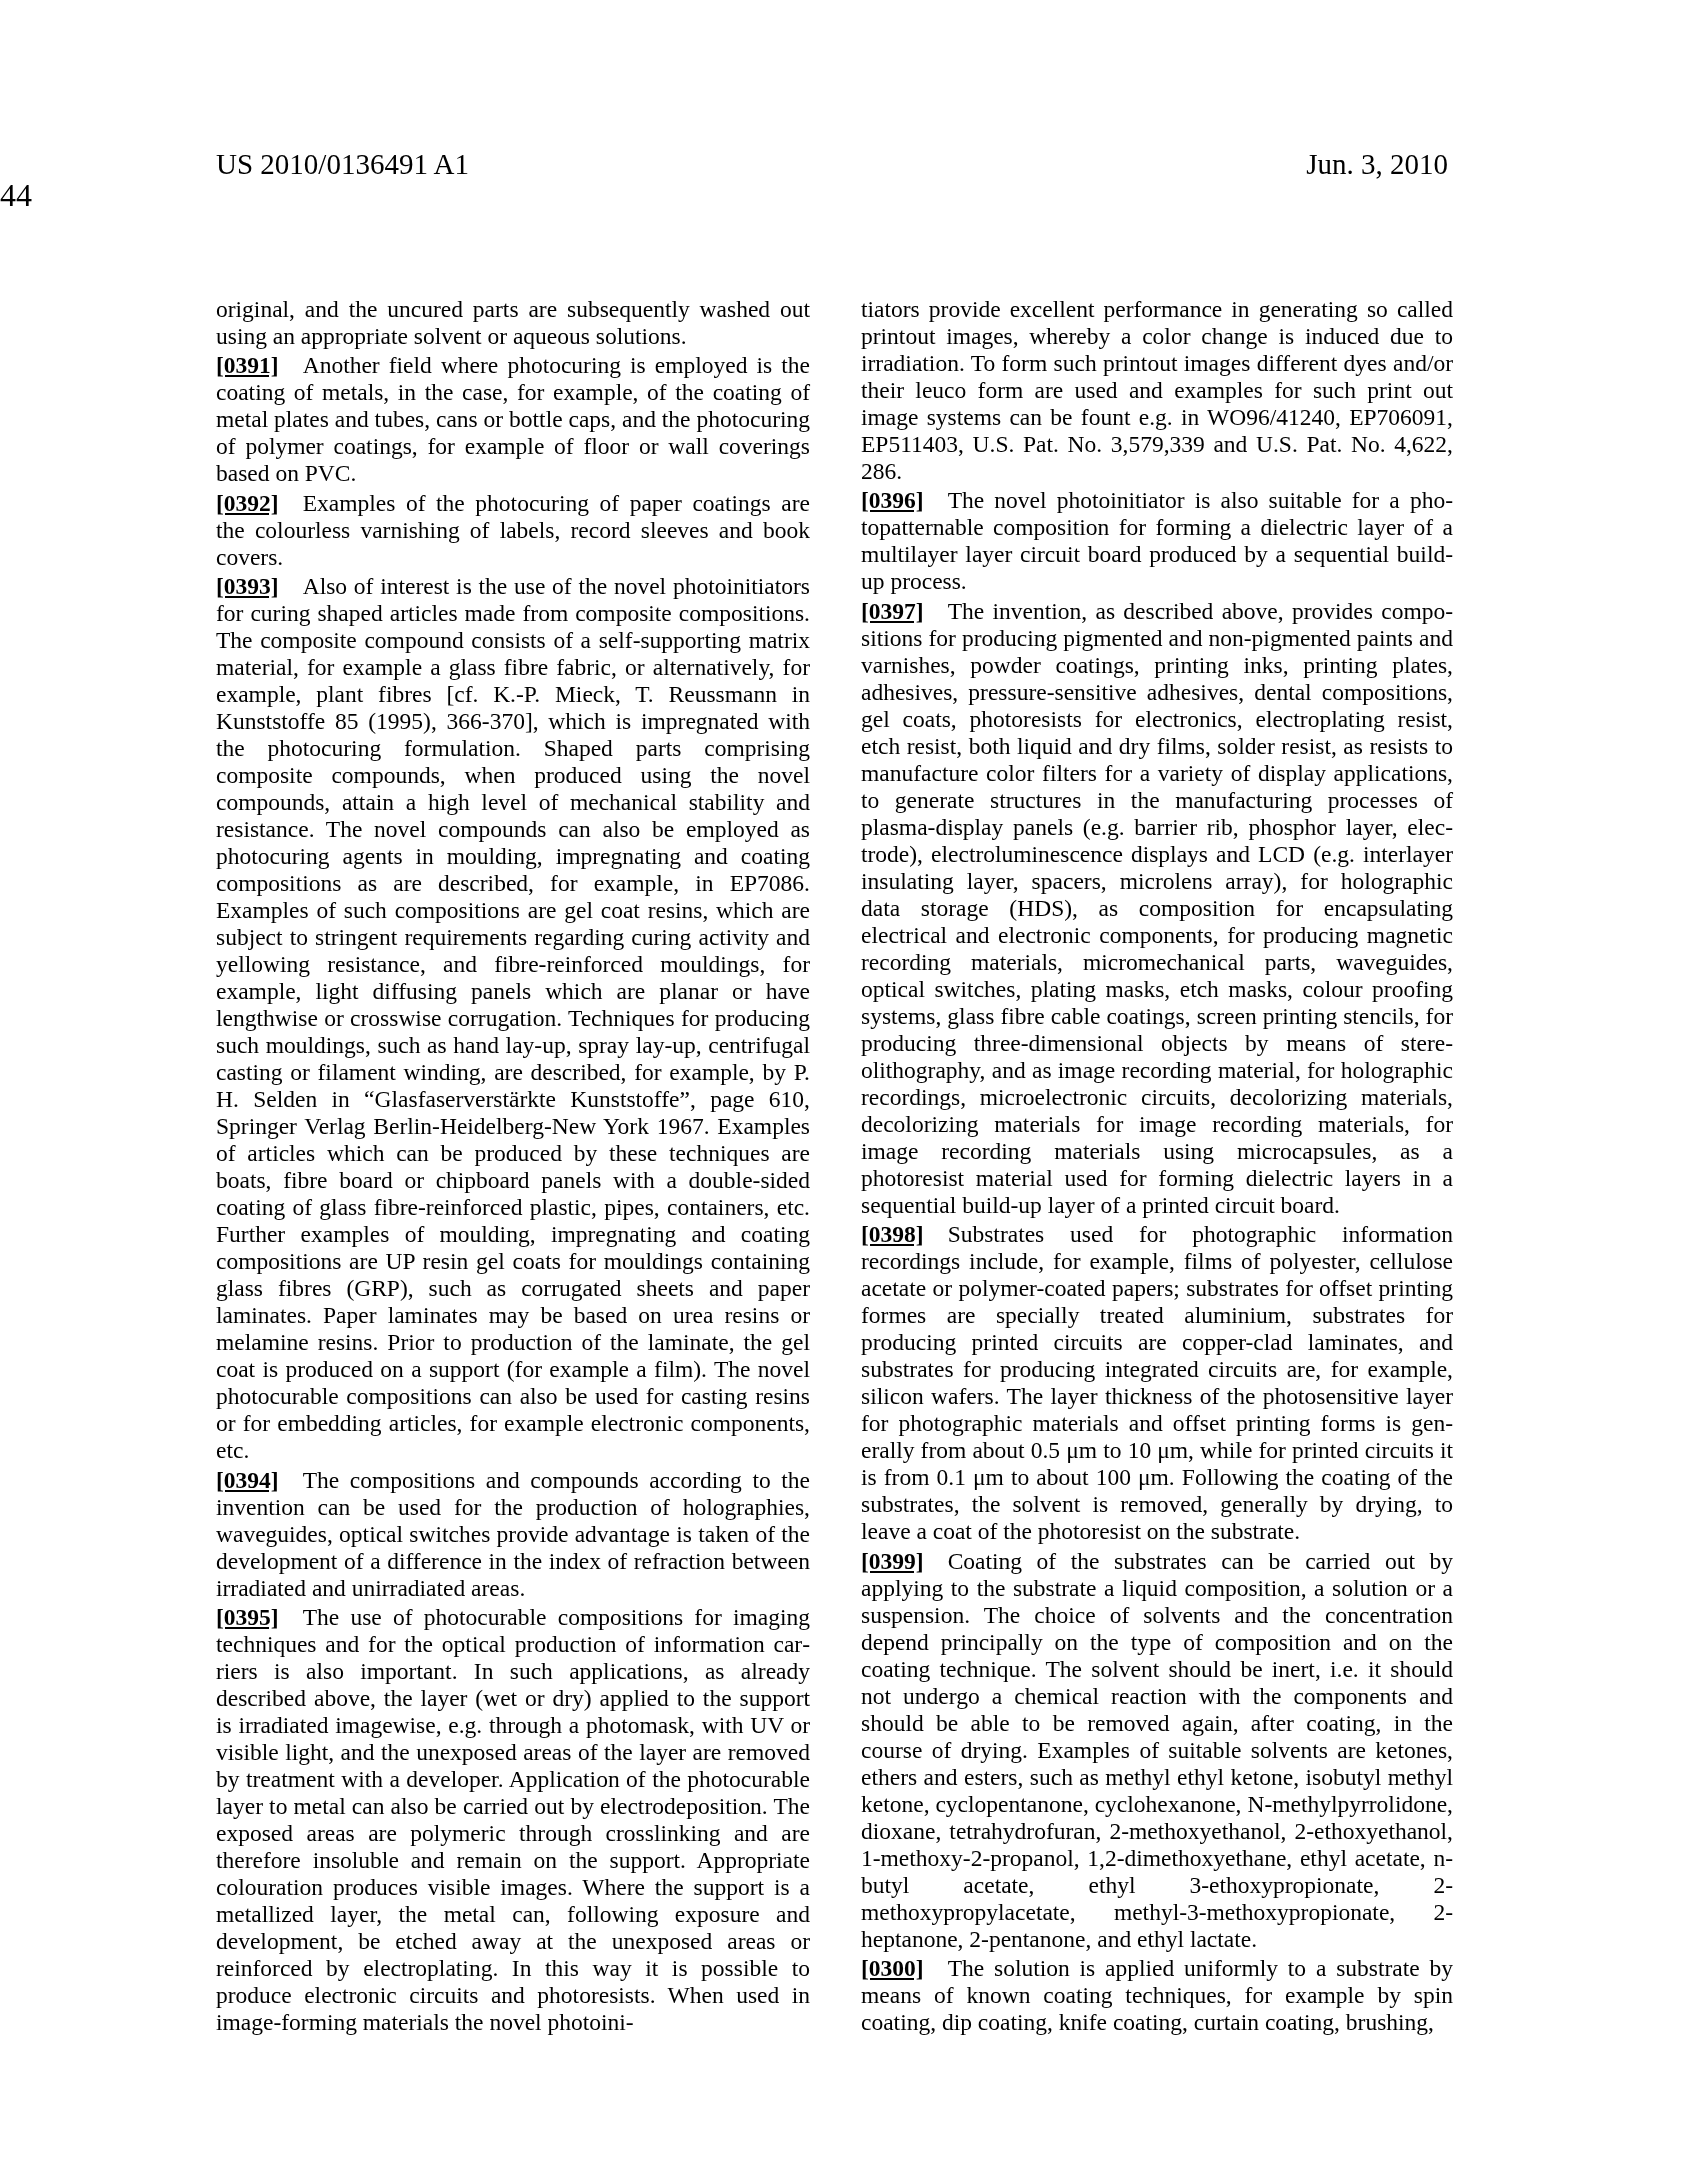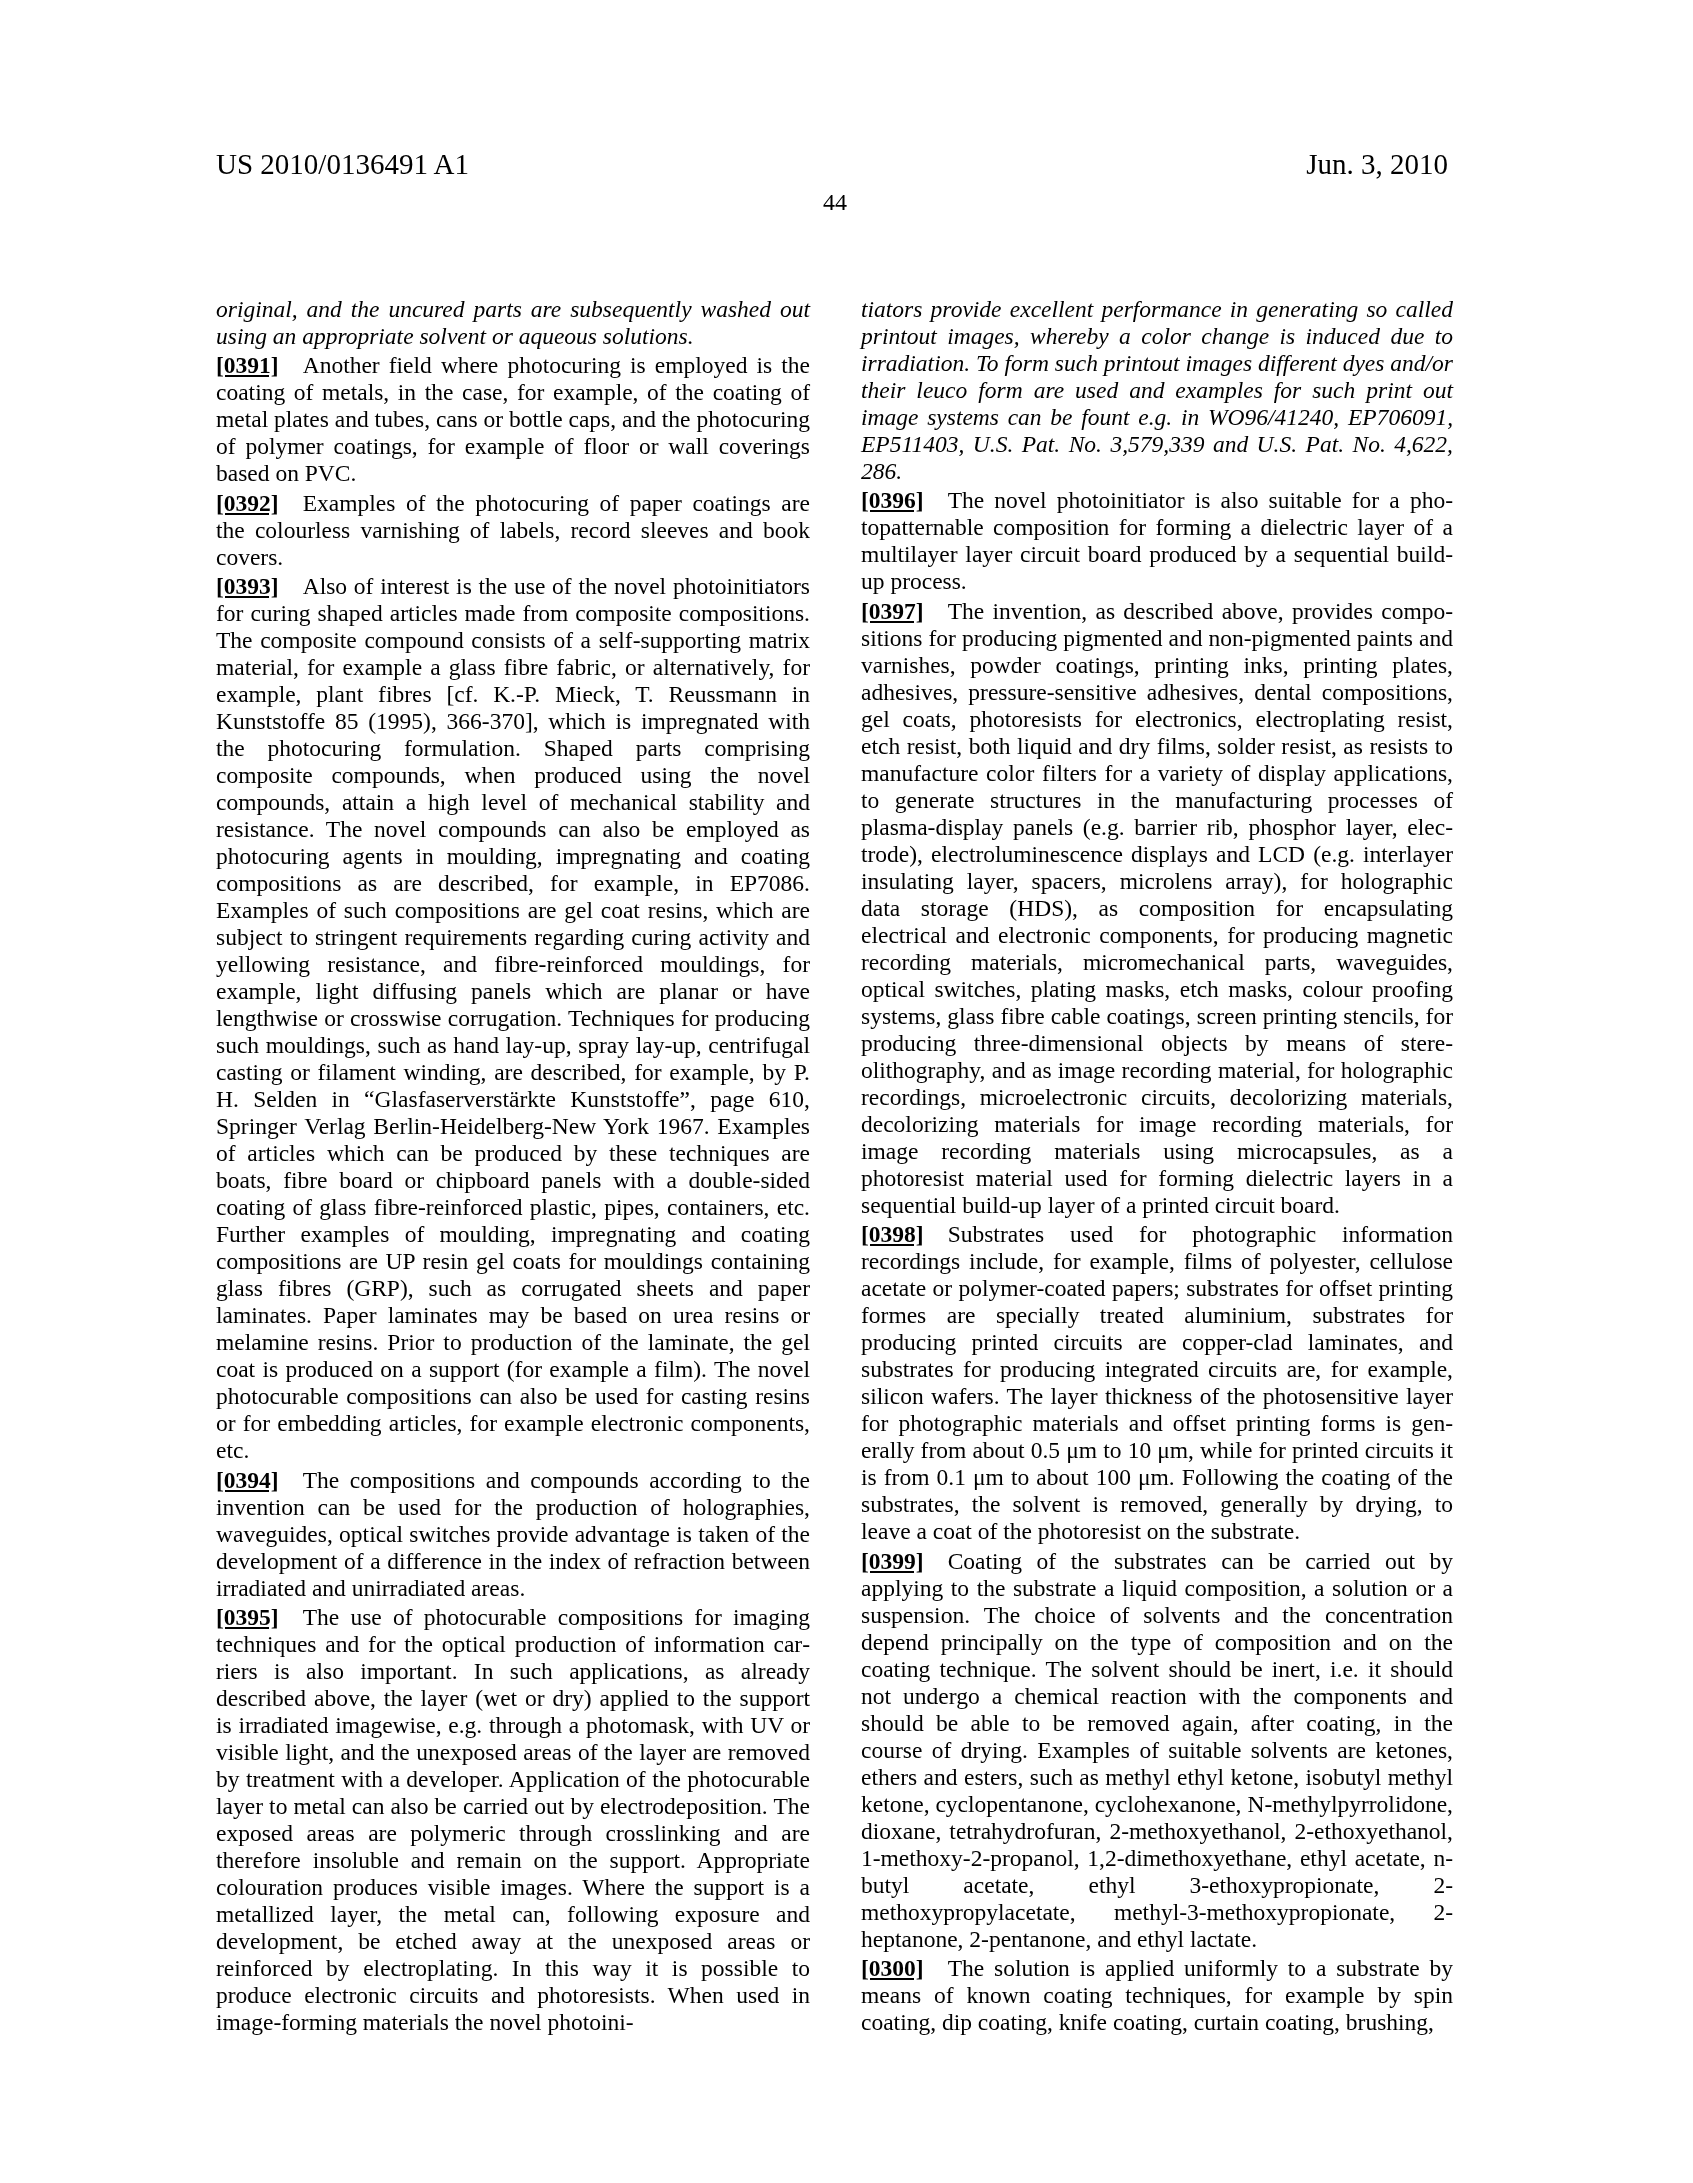--- a/index.html
+++ b/index.html
@@ -1,28 +1,28 @@
 <!DOCTYPE html>
 <html style="font-size:10.6px"><head>
 <meta charset="utf-8">
 <style>
   html, body { margin: 0; padding: 0; background: #ffffff; }
   body { width: 1694px; height: 2183px; position: relative; overflow: hidden;
          font-family: "Liberation Serif", "DejaVu Serif", serif; color: #000; }
   .hdr { position: absolute; font-size: 29px; line-height: 1; white-space: nowrap; }
   #pub-number { left: 216px; top: 150px; }
   #pub-date { right: 246px; top: 150px; }
-  #page-num { left: 0; width: 1670px; top: 190px; text-align: center; font-size: 24px; }
+  #page-num { left: 0; width: 1670px; top: 179px; text-align: left; font-size: 32px; }
   .col { position: absolute; top: 296px; font-size: 23.5px; line-height: 27px;
          text-align: justify; hyphens: manual; }
   #col-left { left: 216px; width: 594px; }
   #col-right { left: 861px; width: 592px; }
   .para { margin: 0 0 2.4px 0; }
   .pnum { font-weight: bold; margin-right: 24px; text-decoration: underline; }
-  .cont { margin: 0 0 2.4px 0; font-style: italic; }
+  .cont { margin: 0 0 2.4px 0; }
 </style>
 </head>
 <body>
 
 <div id="pub-number" class="hdr">US 2010/0136491 A1</div>
 <div id="pub-date" class="hdr">Jun. 3, 2010</div>
 <div id="page-num" class="hdr">44</div>
 
 <div id="col-left" class="col">
   <p class="cont">original, and the uncured parts are subsequently washed out using an appropriate solvent or aqueous solutions.</p>

